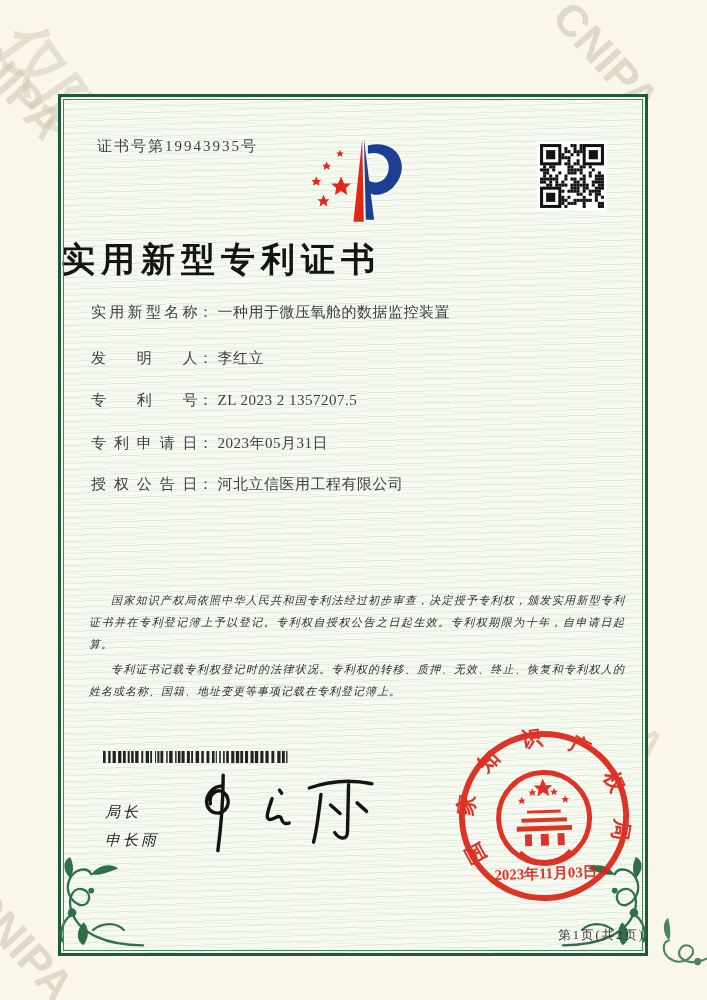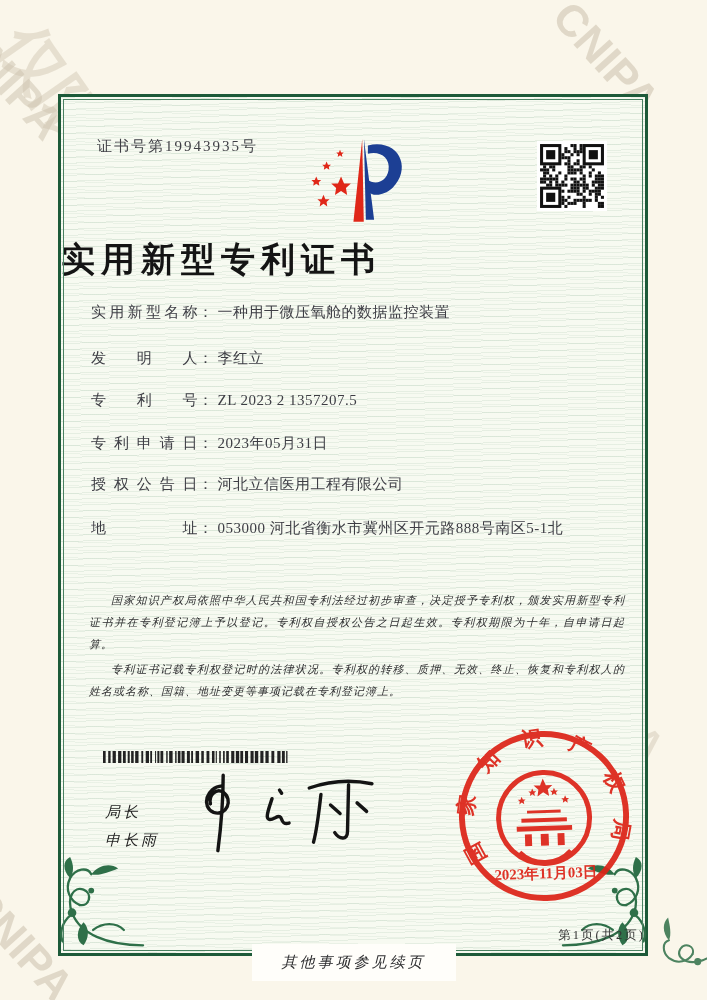--- a/index.html
+++ b/index.html
@@ -288,23 +288,20 @@
     </div>
     <div class="row" style="top:294px;">
       <span class="jlabel">专利号</span><span class="colon">：</span><span class="fval">ZL 2023 2 1357207.5</span>
     </div>
     <div class="row" style="top:337px;">
       <span class="jlabel">专利申请日</span><span class="colon">：</span><span class="fval">2023年05月31日</span>
     </div>
     <div class="row" style="top:378px;">
       <span class="jlabel">授权公告日</span><span class="colon">：</span><span class="fval">河北立信医用工程有限公司</span>
     </div>
-    <div class="row" style="top:422px;">
-      <span class="jlabel">地址</span><span class="colon">：</span><span class="fval">053000 河北省衡水市冀州区开元路888号南区5-1北</span>
-    </div>
 
     <div class="para" style="top:492px;">国家知识产权局依照中华人民共和国专利法经过初步审查，决定授予专利权，颁发实用新型专利证书并在专利登记簿上予以登记。专利权自授权公告之日起生效。专利权期限为十年，自申请日起算。</div>
     <div class="para" style="top:561px;">专利证书记载专利权登记时的法律状况。专利权的转移、质押、无效、终止、恢复和专利权人的姓名或名称、国籍、地址变更等事项记载在专利登记簿上。</div>
 
     <svg class="barcode" id="bcsvg" width="186" height="12" viewBox="0 0 186 12">
         <rect x="0" y="0" width="2.651505313278877" height="12" fill="#222"></rect>
         <rect x="5.216720933195539" y="0" width="2.3932737464985223" height="12" fill="#222"></rect>
         <rect x="9.584643249485941" y="0" width="3.267332945236626" height="12" fill="#222"></rect>
         <rect x="15.091431311001738" y="0" width="3.271619177456768" height="12" fill="#222"></rect>
         <rect x="19.958332848063826" y="0" width="2.785275684197096" height="12" fill="#222"></rect>
@@ -395,14 +392,13 @@
       <path d="M98,94 C60,94 32,82 24,60 C18,44 26,32 36,36 C46,40 42,54 32,52"></path>
       <path d="M32,52 C22,48 16,36 22,24 C28,14 40,12 44,20"></path>
     </g>
     <g fill="#2f7049">
       <path d="M44,20 C52,10 64,8 72,14 C62,18 52,22 44,20Z"></path>
       <path d="M36,70 C28,78 28,90 36,94 C42,86 42,76 36,70Z"></path>
       <circle cx="24" cy="60" r="4.5"></circle>
     </g>
   </svg>
 
-  <div class="footer-box">其他事项参见续页</div>
 </div>
 
 </body></html>

